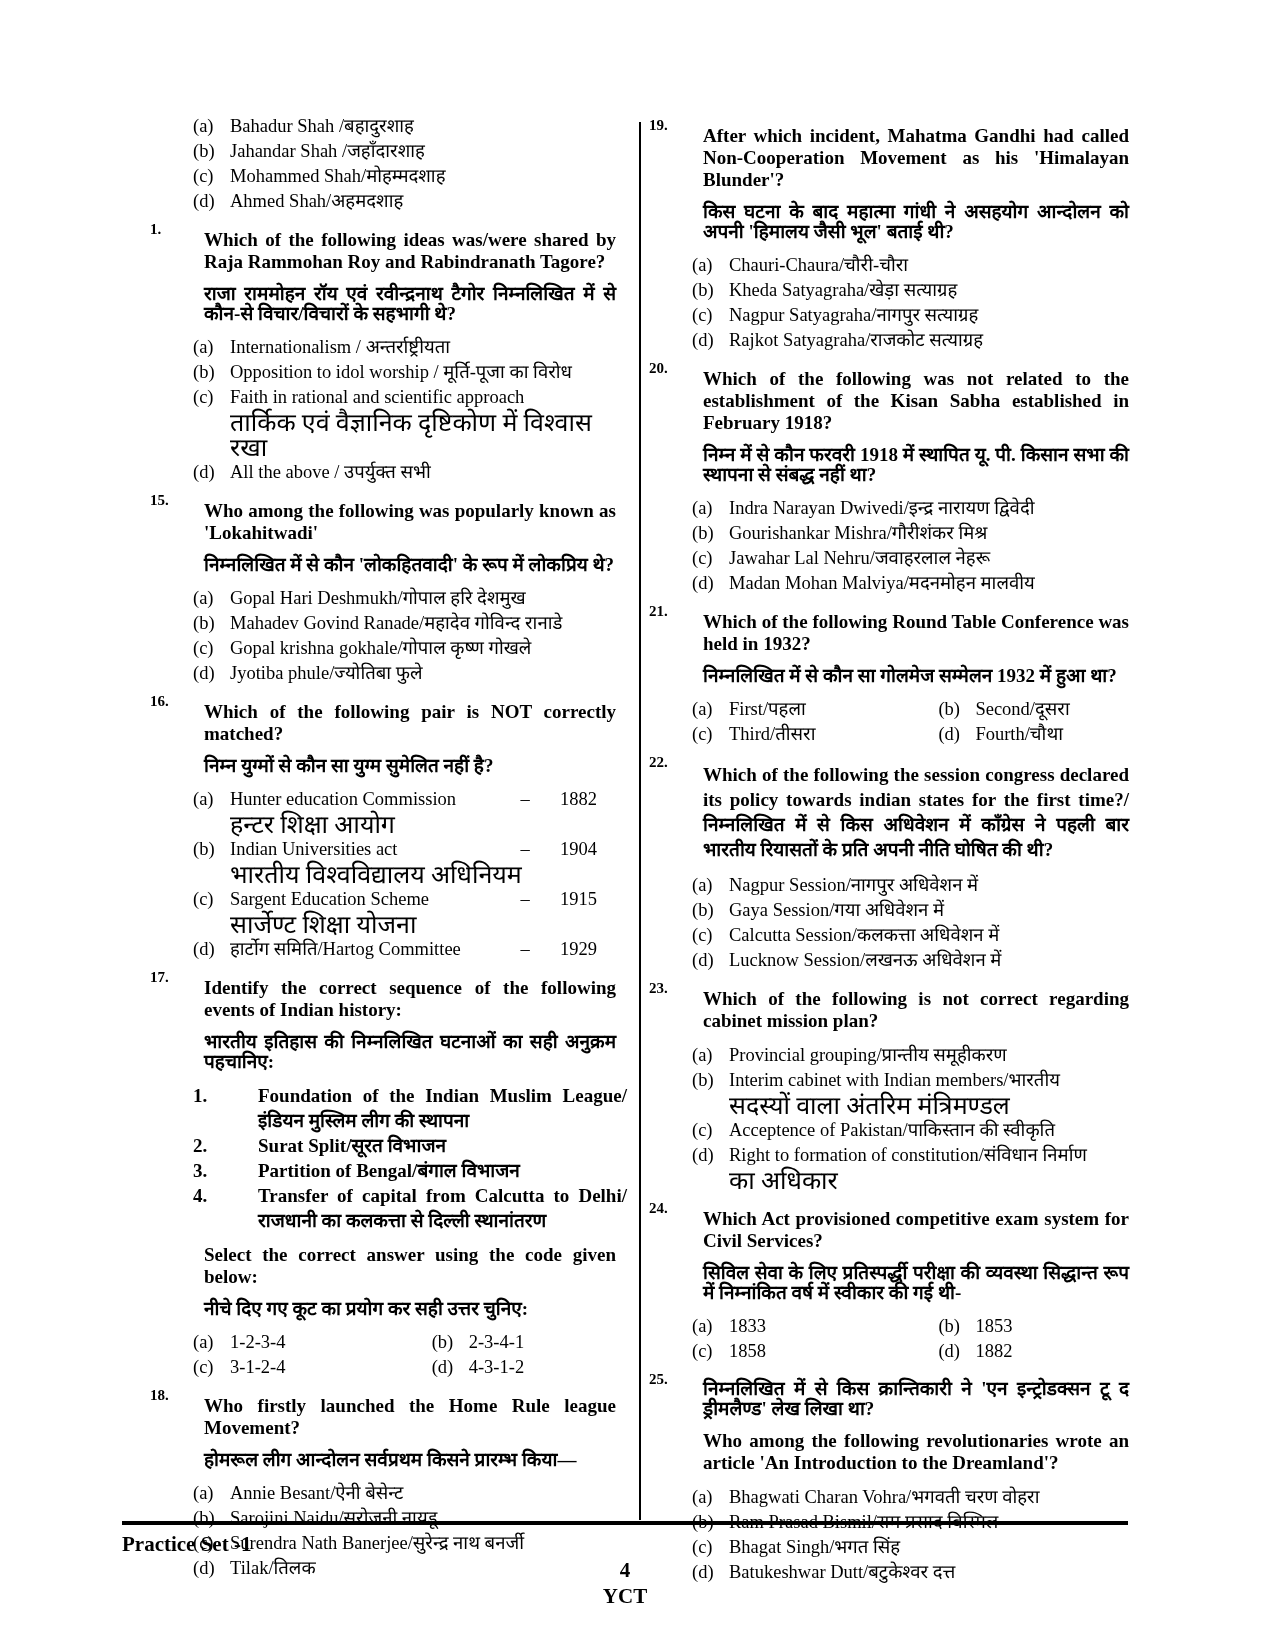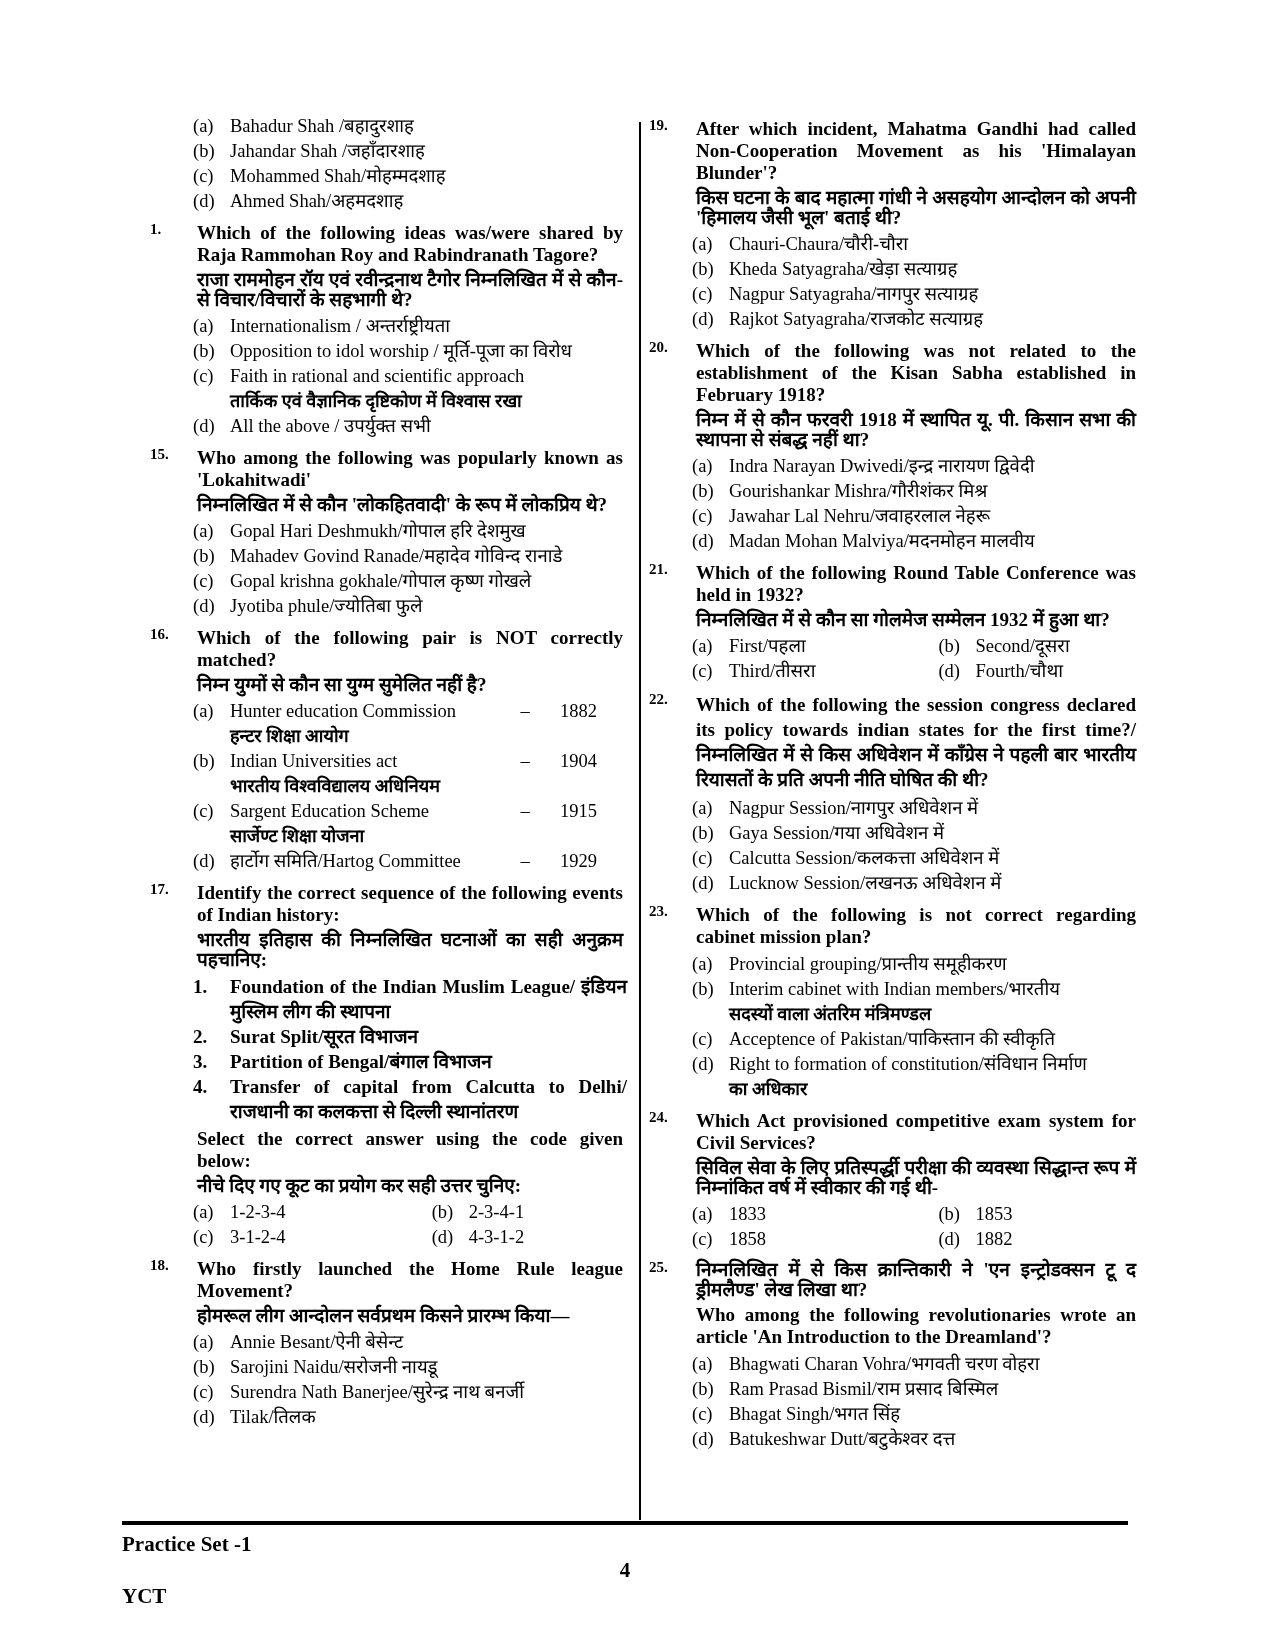--- a/index.html
+++ b/index.html
@@ -7,39 +7,39 @@
         font-family:"Liberation Serif","DejaVu Serif",serif;color:#000;overflow:hidden;}
   .content{position:absolute;left:150px;top:114px;width:990px;display:flex;align-items:flex-start;}
   .col{box-sizing:border-box;}
   .col-left{width:489px;padding-right:12px;}
   .col-right{width:501px;padding-left:10px;}
   .divider{position:absolute;left:639px;top:122px;width:2px;height:1398px;background:#000;}
   .footer-rule{position:absolute;left:122px;top:1521px;width:1006px;height:4px;background:#000;}
   .footer{position:absolute;left:122px;top:1531px;width:1006px;display:flex;font-weight:bold;font-size:21px;line-height:26px;flex-direction:column;}
   .footer .f-left{flex:1;text-align:left;}
   .footer .f-center{flex:1;text-align:center;}
-  .footer .f-right{flex:1;text-align:left;}
+  .footer .f-right{flex:1;text-align:center;}
 
   .question{margin-bottom:4px;}
   .qrow{display:flex;}
   .qnum{width:43px;flex-shrink:0;font-weight:bold;font-size:15px;line-height:22px;}
   .qbody{flex:1;min-width:0;}
-  .stem{margin:4px;}
+  .stem{margin:11px;}
   .stem-en{font-weight:bold;font-size:19px;line-height:22px;text-align:justify;}
   .stem-hi{font-weight:bold;font-size:19px;line-height:20px;text-align:justify;}
   .stem-mix{font-weight:bold;font-size:19px;line-height:25px;text-align:justify;}
   .litem{display:flex;font-weight:bold;font-size:19px;line-height:25px;}
   .lnum{width:37px;flex-shrink:0;}
-  .ltext{flex:1;text-align:justify;}
+  .ltext{flex:1;text-align:justify;margin-left:28px;}
   .opt{display:flex;font-size:18.5px;line-height:25px;}
   .optlabel{width:37px;flex-shrink:0;}
   .opttext{flex:1;min-width:0;}
   .dash{width:44px;text-align:center;flex-shrink:0;}
   .year{width:80px;text-align:right;padding-right:30px;box-sizing:border-box;flex-shrink:0;}
-  .optsub{margin-left:37px;font-size:18px;line-height:25px;font-weight:bold;}
+  .optsub{margin-left:37px;font-size:25px;line-height:25px;}
   .optgrid{display:grid;grid-template-columns:55% 45%;}
 </style>
 </head>
 <body>
 
 <div class="page">
   <div class="content">
     <div class="col col-left">
         <div class="question">
           <div class="qrow">

